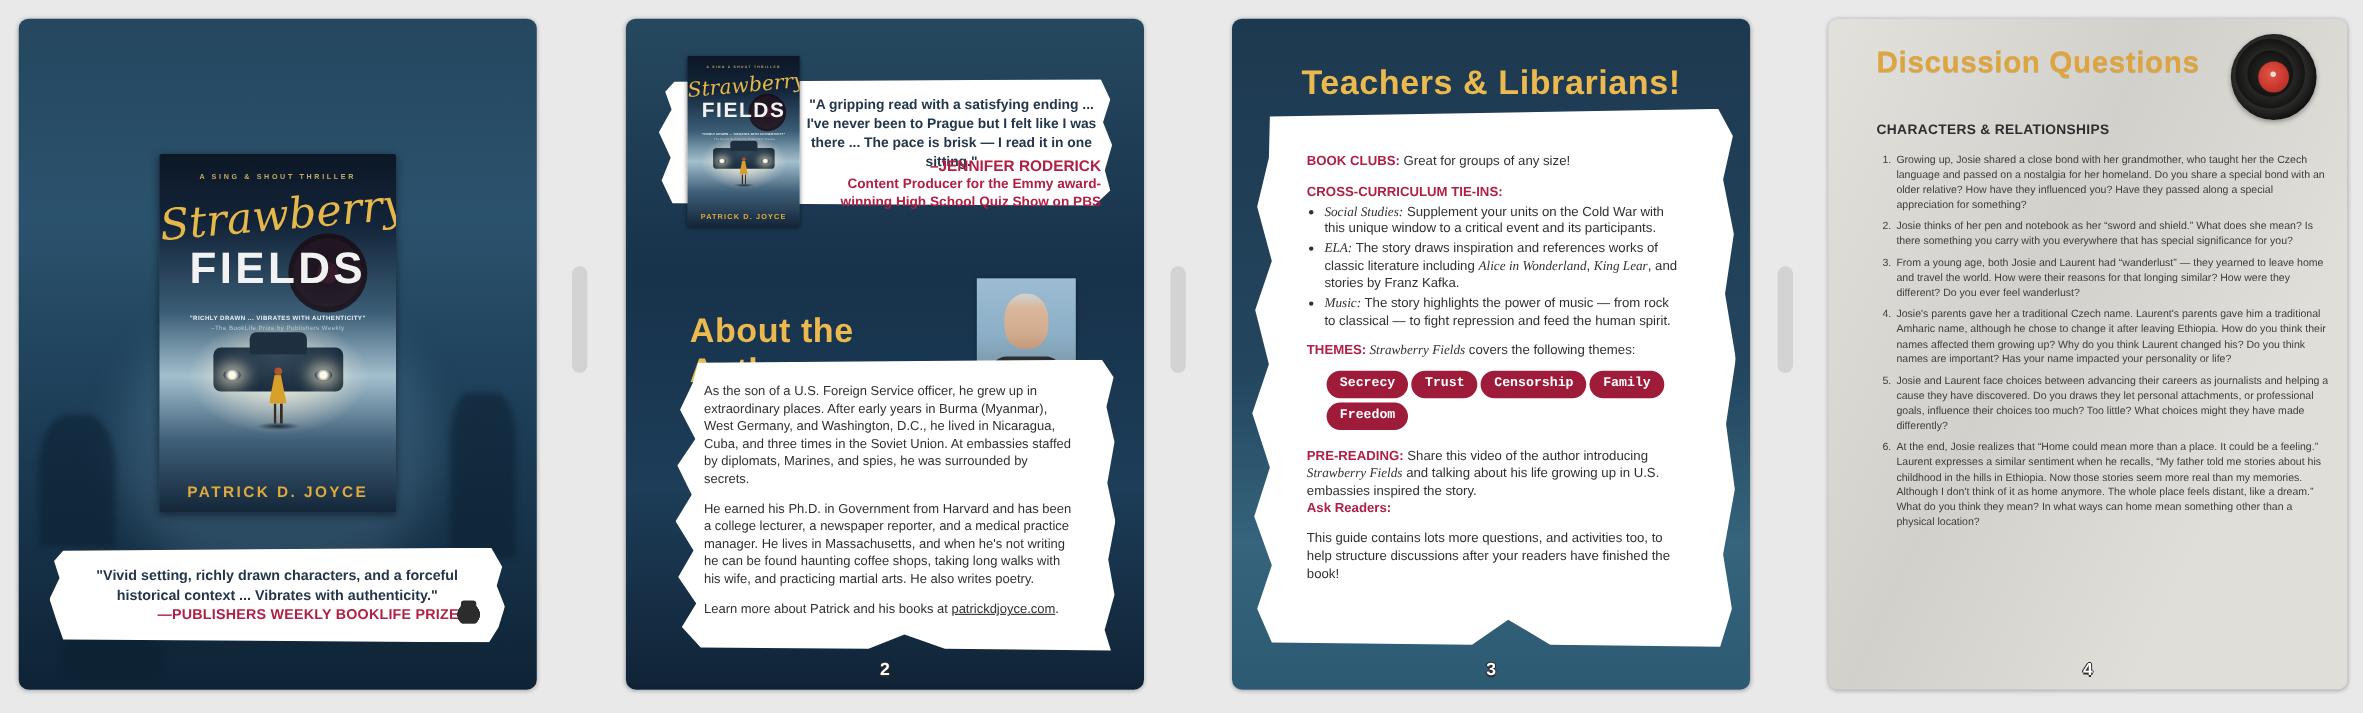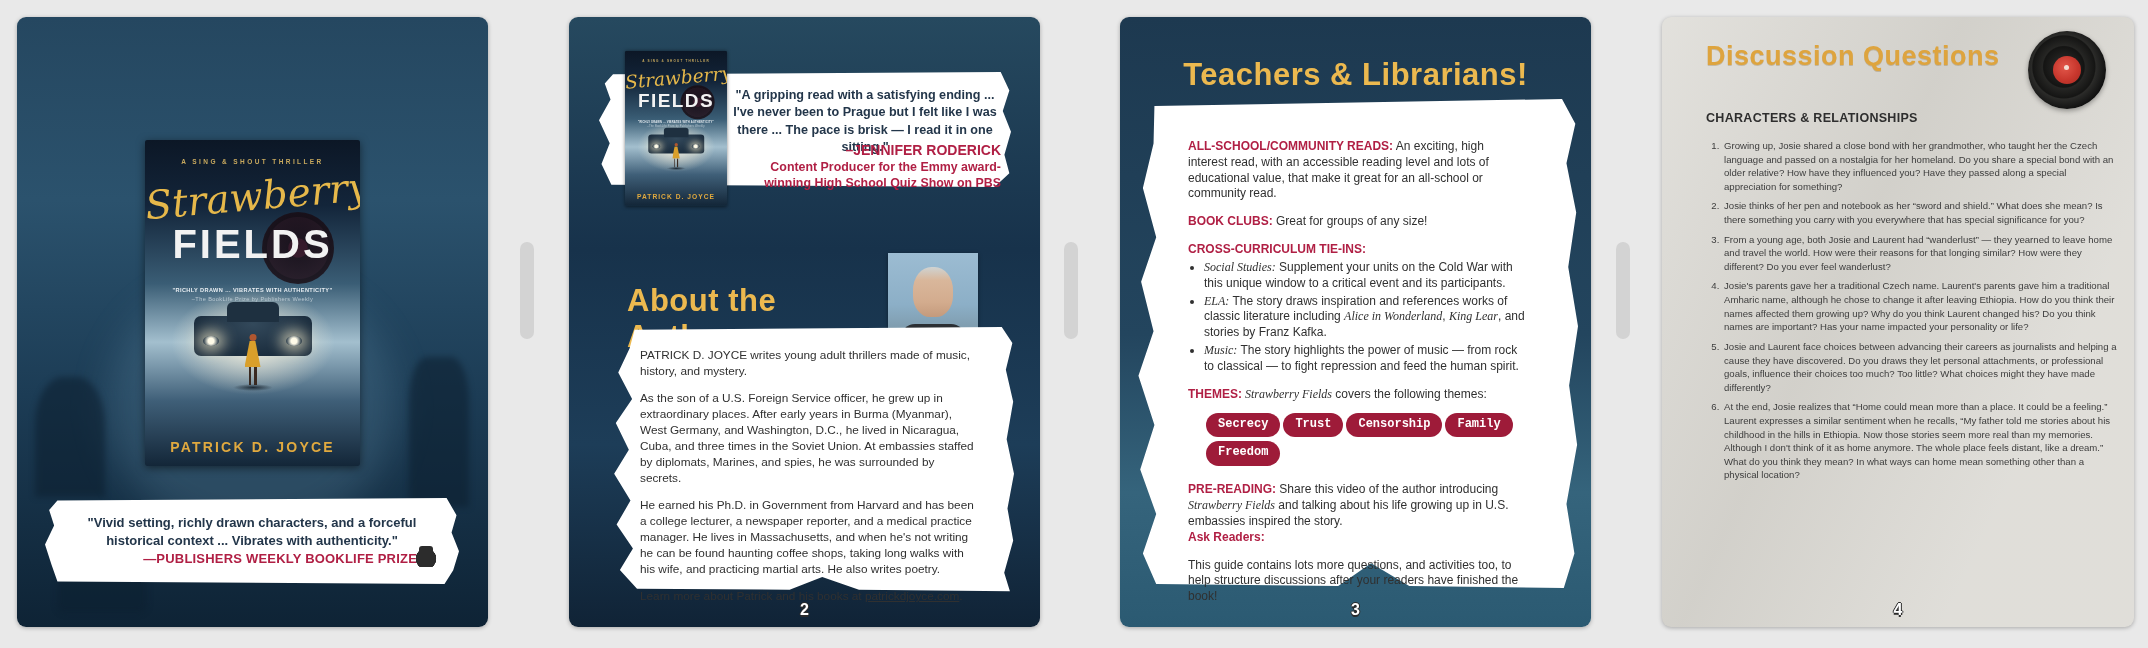--- a/index.html
+++ b/index.html
@@ -185,36 +185,34 @@
     <div id="p2-attr2" class="attr-red">Content Producer for the Emmy award-winning High School Quiz Show on PBS</div>
 
     <div id="p2-heading" class="h-yellow">About the Author</div>
     <div id="p2-photo">
       <div class="ap-head"></div>
       <div class="ap-shirt"></div>
     </div>
 
     <div id="p2-panel" class="torn"></div>
     <div class="bio">
-      <p>PATRICK D. JOYCE writes young adult thrillers made of music, history, and mystery.</p>
       <p>As the son of a U.S. Foreign Service officer, he grew up in extraordinary places. After early years in Burma (Myanmar), West Germany, and Washington, D.C., he lived in Nicaragua, Cuba, and three times in the Soviet Union. At embassies staffed by diplomats, Marines, and spies, he was surrounded by secrets.</p>
       <p>He earned his Ph.D. in Government from Harvard and has been a college lecturer, a newspaper reporter, and a medical practice manager. He lives in Massachusetts, and when he's not writing he can be found haunting coffee shops, taking long walks with his wife, and practicing martial arts. He also writes poetry.</p>
       <p><span>Learn more about Patrick and his books at </span><span class="link">patrickdjoyce.com</span><span>.</span></p>
     </div>
     <div class="pagenum">2</div>
   </div>
 
   <div class="sep" style="left:1064px;"></div>
 
   <div class="page page-blue" id="page3">
     <div id="p3-heading" class="h-yellow">Teachers &amp; Librarians!</div>
     <div id="p3-panel" class="torn"></div>
     <div class="p3c">
 
-      <div class="blk"><span class="lbl">ALL-SCHOOL/COMMUNITY READS:</span><span> An exciting, high interest read, with an accessible reading level and lots of educational value, that make it great for an all-school or community read.</span></div>
 
       <div class="blk"><span class="lbl">BOOK CLUBS:</span><span> Great for groups of any size!</span></div>
 
       <div class="blk">
         <span class="lbl">CROSS-CURRICULUM TIE-INS:</span>
         <ul>
           <li><span class="ital">Social Studies:</span><span> Supplement your units on the Cold War with this unique window to a critical event and its participants.</span></li>
           <li><span class="ital">ELA:</span><span> The story draws inspiration and references works of classic literature including </span><span class="ital">Alice in Wonderland</span><span>, </span><span class="ital">King Lear</span><span>, and stories by Franz Kafka.</span></li>
           <li><span class="ital">Music:</span><span> The story highlights the power of music — from rock to classical — to fight repression and feed the human spirit.</span></li>
         </ul>

